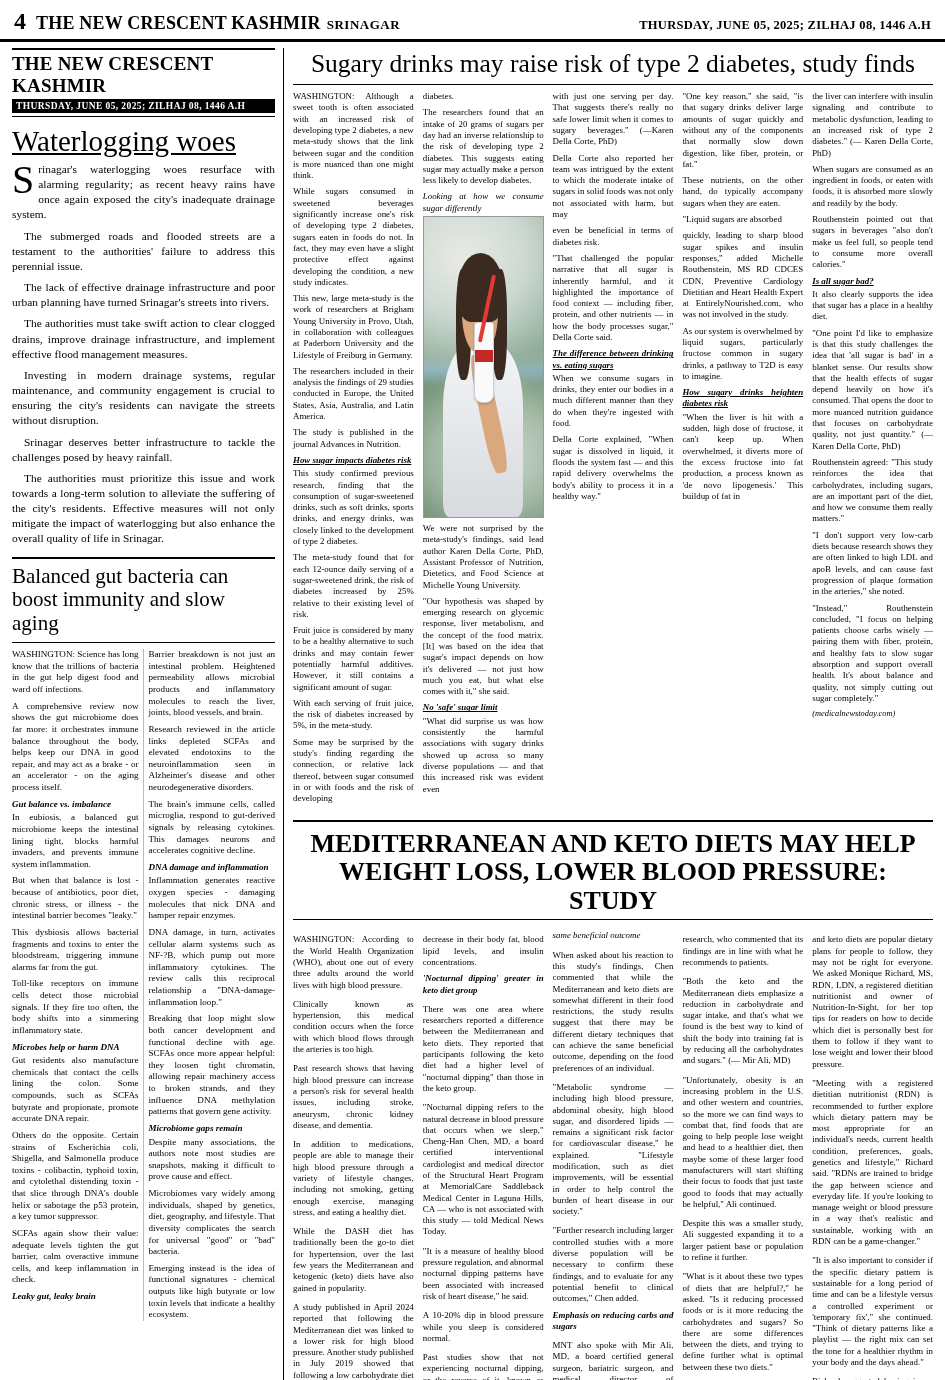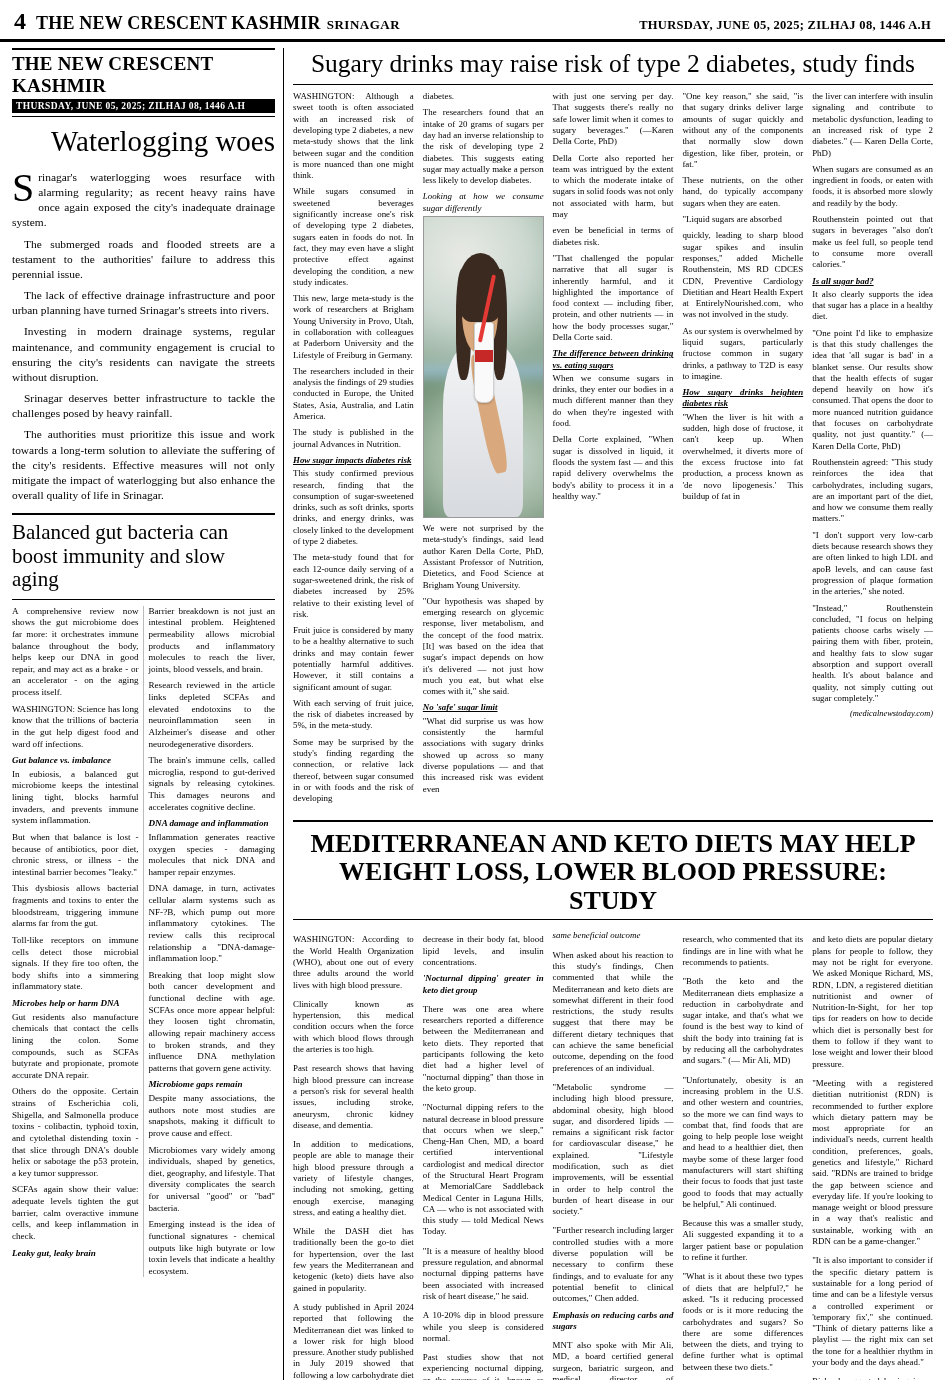--- a/index.html
+++ b/index.html
@@ -15,21 +15,21 @@
 
   
   .body-wrap{display:flex;padding:6px 12px 10px 12px;box-sizing:border-box;}
   .col-left{width:272px;flex:0 0 272px;padding-right:8px;border-right:1px solid #000;box-sizing:border-box;}
   .col-right{flex:1;padding-left:9px;box-sizing:border-box;}
 
   
   .ed-head{border-top:2px solid #000;border-bottom:1px solid #000;padding:3px 0 3px 0;}
   .ed-brand{font-size:19px;font-weight:bold;letter-spacing:.2px;text-align:left;}
   .ed-dateband{background:#000;color:#fff;font-size:9.5px;font-weight:bold;letter-spacing:.4px;padding:2px 4px;margin-top:2px;}
-  .ed-title{font-size:29px;text-align:right;margin:8px 0 12px 0;font-family:"Liberation Serif",serif;}
+  .ed-title{font-size:29px;text-align:left;margin:8px 0 4px 0;font-family:"Liberation Serif",serif;text-decoration:underline;}
   .ed-body{font-size:11.4px;line-height:1.33;text-align:justify;}
   .ed-body p{margin:0 0 6px 0;text-indent:12px;}
   .ed-body p.first{text-indent:0;}
   .dropcap{float:left;font-size:40px;line-height:32px;padding:2px 4px 0 0;font-weight:normal;font-family:"Liberation Serif",serif;}
 
   .rule-thick{border-top:2px solid #000;margin:10px 0 0 0;}
   .rule-thin{border-top:1px solid #000;margin:4px 0 6px 0;}
 
   
   .gut-title{font-size:21px;text-align:left;line-height:1.12;margin:6px 0 7px 0;}
@@ -64,21 +64,21 @@
   .straw{position:absolute;left:52%;top:8%;width:4px;height:26%;background:#e53935;transform:rotate(12deg);border-radius:2px;}
 
   
   .a2-head{font-size:26px;text-align:center;line-height:1.1;margin:8px 0 4px 0;font-weight:bold;}
   .a2-rule{border-bottom:1px solid #000;margin-bottom:6px;}
   .a2-grid{display:flex;gap:9px;}
   .a2-col{flex:1;font-size:8.9px;line-height:1.27;text-align:justify;}
   .a2-col p{margin:8px 0 5px 0;}
   .a2-col .sub{font-style:italic;font-weight:bold;margin:4px 0 2px 0;}
   .a2-col .subi{font-style:italic;margin:4px 0 2px 0;}
-  .credit{font-style:italic;text-align:right;font-size:8.4px;}
+  .credit{font-style:italic;font-size:8.4px;}
 </style>
 </head>
 <body>
 
 <div class="page">
 
   <div class="masthead">
     <div class="mh-pageno">4</div>
     <div class="mh-title">THE NEW CRESCENT KASHMIR</div>
     <div class="mh-city">SRINAGAR</div>
@@ -93,31 +93,32 @@
         <div class="ed-brand">THE NEW CRESCENT KASHMIR</div>
         <div class="ed-dateband">THURSDAY, JUNE 05, 2025; ZILHAJ 08, 1446 A.H</div>
       </div>
 
       <div class="ed-title">Waterlogging woes</div>
 
       <div class="ed-body">
         <p class="first"><span class="dropcap">S</span><span>rinagar's waterlogging woes resurface with alarming regularity; as recent heavy rains have once again exposed the city's inadequate drainage system.</span></p>
         <p>The submerged roads and flooded streets are a testament to the authorities' failure to address this perennial issue.</p>
         <p>The lack of effective drainage infrastructure and poor urban planning have turned Srinagar's streets into rivers.</p>
+        <p>The authorities must take swift action to clear clogged drains, improve drainage infrastructure, and implement effective flood management measures.</p>
         <p>Investing in modern drainage systems, regular maintenance, and community engagement is crucial to ensuring the city's residents can navigate the streets without disruption.</p>
         <p>Srinagar deserves better infrastructure to tackle the challenges posed by heavy rainfall.</p>
         <p>The authorities must prioritize this issue and work towards a long-term solution to alleviate the suffering of the city's residents. Effective measures will not only mitigate the impact of waterlogging but also enhance the overall quality of life in Srinagar.</p>
       </div>
 
       <div class="rule-thick"></div>
       <div class="gut-title">Balanced gut bacteria can boost immunity and slow aging</div>
       <div class="rule-thin"></div>
       <div class="twocol" id="gut-body">
+          <p>WASHINGTON: Science has long know that the trillions of bacteria in the gut help digest food and ward off infections.</p>
           <p>A comprehensive review now shows the gut microbiome does far more: it orchestrates immune balance throughout the body, helps keep our DNA in good repair, and may act as a brake - or an accelerator - on the aging process itself.</p>
-          <p>WASHINGTON: Science has long know that the trillions of bacteria in the gut help digest food and ward off infections.</p>
           <p class="sub">Gut balance vs. imbalance</p>
           <p>In eubiosis, a balanced gut microbiome keeps the intestinal lining tight, blocks harmful invaders, and prevents immune system inflammation.</p>
           <p>But when that balance is lost - because of antibiotics, poor diet, chronic stress, or illness - the intestinal barrier becomes "leaky."</p>
           <p>This dysbiosis allows bacterial fragments and toxins to enter the bloodstream, triggering immune alarms far from the gut.</p>
           <p>Toll-like receptors on immune cells detect those microbial signals. If they fire too often, the body shifts into a simmering inflammatory state.</p>
           <p class="sub">Microbes help or harm DNA</p>
           <p>Gut residents also manufacture chemicals that contact the cells lining the colon. Some compounds, such as SCFAs butyrate and propionate, promote accurate DNA repair.</p>
           <p>Others do the opposite. Certain strains of Escherichia coli, Shigella, and Salmonella produce toxins - colibactin, typhoid toxin, and cytolethal distending toxin - that slice through DNA's double helix or sabotage the p53 protein, a key tumor suppressor.</p>
           <p>SCFAs again show their value: adequate levels tighten the gut barrier, calm overactive immune cells, and keep inflammation in check.</p>
           <p class="sub">Leaky gut, leaky brain</p>
@@ -167,21 +168,21 @@
                 <div class="hair3"></div>
                 <div class="head"></div>
                 <div class="hair"></div>
                 <div class="arm"></div>
                 <div class="cup">
                   <div class="cup-band"></div>
                 </div>
                 <div class="straw"></div>
               </div>
             </div>
-            <p>We were not surprised by the meta-study's findings, said lead author Karen Della Corte, PhD, Assistant Professor of Nutrition, Dietetics, and Food Science at Brigham Young University.</p>
+            <p>We were not surprised by the meta-study's findings, said lead author Karen Della Corte, PhD, Assistant Professor of Nutrition, Dietetics, and Food Science at Michelle Young University.</p>
             <p>"Our hypothesis was shaped by emerging research on glycemic response, liver metabolism, and the concept of the food matrix. [It] was based on the idea that sugar's impact depends on how it's delivered — not just how much you eat, but what else comes with it," she said.</p>
             <p class="sub">No 'safe' sugar limit</p>
             <p>"What did surprise us was how consistently the harmful associations with sugary drinks showed up across so many diverse populations — and that this increased risk was evident even</p>
           </div>
           <div class="a1-col">
             <p>with just one serving per day. That suggests there's really no safe lower limit when it comes to sugary beverages." (—Karen Della Corte, PhD)</p>
             <p>Della Corte also reported her team was intrigued by the extent to which the moderate intake of sugars in solid foods was not only not associated with harm, but may</p>
             <p>even be beneficial in terms of diabetes risk.</p>
             <p>"That challenged the popular narrative that all sugar is inherently harmful, and it highlighted the importance of food context — including fiber, protein, and other nutrients — in how the body processes sugar," Della Corte said.</p>
             <p class="sub">The difference between drinking vs. eating sugars</p>
@@ -237,21 +238,21 @@
             <p>When asked about his reaction to this study's findings, Chen commented that while the Mediterranean and keto diets are somewhat different in their food restrictions, the study results suggest that there may be different dietary techniques that can achieve the same beneficial outcome, depending on the food preferences of an individual.</p>
             <p>"Metabolic syndrome — including high blood pressure, abdominal obesity, high blood sugar, and disordered lipids — remains a significant risk factor for cardiovascular disease," he explained. "Lifestyle modification, such as diet improvements, will be essential in order to help control the burden of heart disease in our society."</p>
             <p>"Further research including larger controlled studies with a more diverse population will be necessary to confirm these findings, and to evaluate for any potential benefit to clinical outcomes," Chen added.</p>
             <p class="sub">Emphasis on reducing carbs and sugars</p>
             <p>MNT also spoke with Mir Ali, MD, a board certified general surgeon, bariatric surgeon, and medical director of MemorialCare Surgical Weight Loss Center at Orange Coast Medical Center in Fountain Valley, CA, about this</p>
           </div>
           <div class="a2-col">
             <p>research, who commented that its findings are in line with what he recommends to patients.</p>
             <p>"Both the keto and the Mediterranean diets emphasize a reduction in carbohydrate and sugar intake, and that's what we found is the best way to kind of shift the body into training fat is by reducing all the carbohydrates and sugars." (— Mir Ali, MD)</p>
             <p>"Unfortunately, obesity is an increasing problem in the U.S. and other western and countries, so the more we can find ways to combat that, find foods that are going to help people lose weight and head to a healthier diet, then maybe some of these larger food manufacturers will start shifting their focus to foods that just taste good to foods that may actually be helpful," Ali continued.</p>
-            <p>Because this was a smaller study, Ali suggested expanding it to a larger patient base or population to refine it further.</p>
+            <p>Despite this was a smaller study, Ali suggested expanding it to a larger patient base or population to refine it further.</p>
             <p>"What is it about these two types of diets that are helpful?," he asked. "Is it reducing processed foods or is it more reducing the carbohydrates and sugars? So there are some differences between the diets, and trying to define further what is optimal between these two diets."</p>
             <p>While both the Mediterranean</p>
           </div>
           <div class="a2-col">
             <p>and keto diets are popular dietary plans for people to follow, they may not be right for everyone. We asked Monique Richard, MS, RDN, LDN, a registered dietitian nutritionist and owner of Nutrition-In-Sight, for her top tips for readers on how to decide which diet is personally best for them to follow if they want to lose weight and lower their blood pressure.</p>
             <p>"Meeting with a registered dietitian nutritionist (RDN) is recommended to further explore which dietary pattern may be most appropriate for an individual's needs, current health condition, preferences, goals, genetics and lifestyle," Richard said. "RDNs are trained to bridge the gap between science and everyday life. If you're looking to manage weight or blood pressure in a way that's realistic and sustainable, working with an RDN can be a game-changer."</p>
             <p>"It is also important to consider if the specific dietary pattern is sustainable for a long period of time and can be a lifestyle versus a controlled experiment or 'temporary fix'," she continued. "Think of dietary patterns like a playlist — the right mix can set the tone for a healthier rhythm in your body and the days ahead."</p>
             <p>Richard suggested honing in on increasing foods rich in nutrients with many health benefits, such as:</p>
           </div>
         </div>

